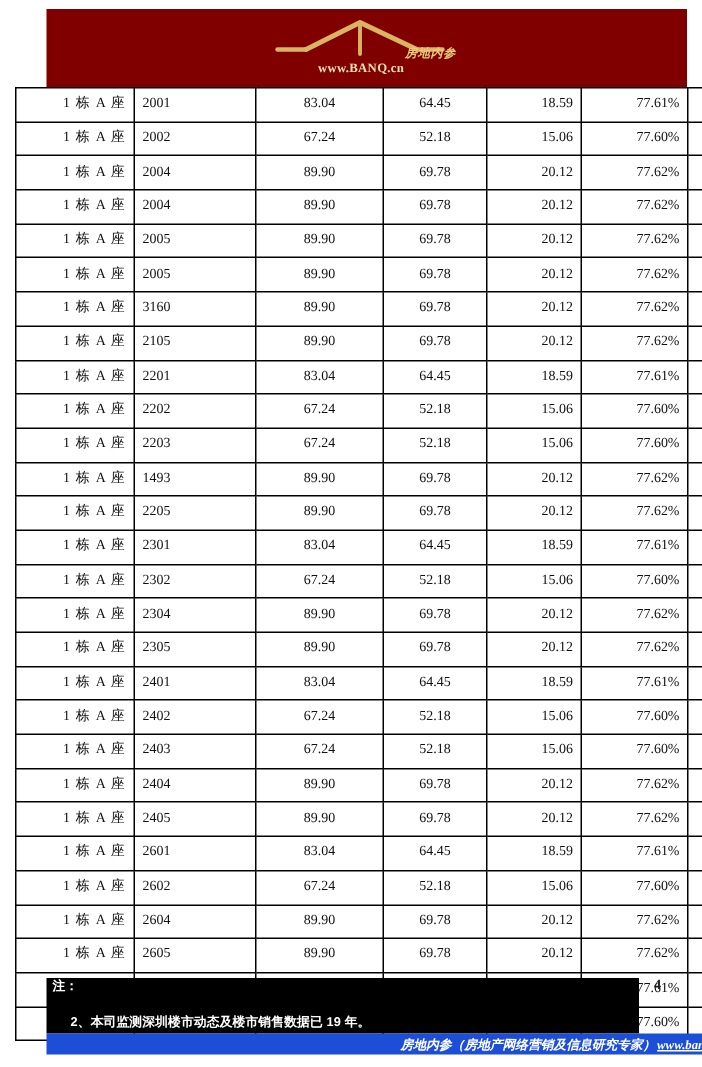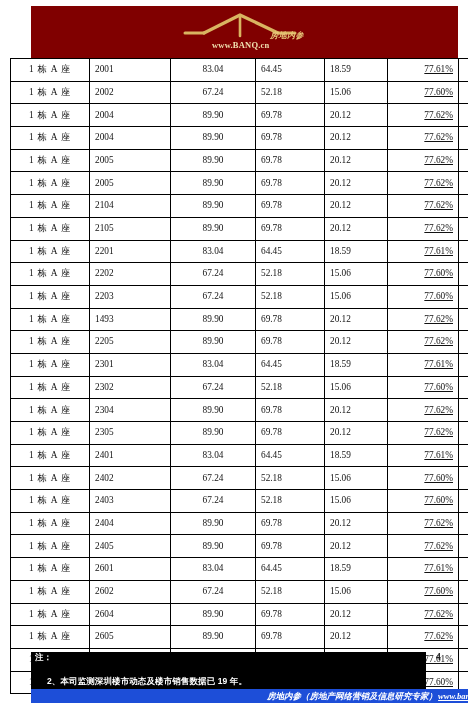--- a/index.html
+++ b/index.html
@@ -87,26 +87,26 @@
   #data-table td {
     border: 1px solid #000000;
     height: 21.7px;
     font-size: 9.3px;
     color: #111111;
     padding: 0 5px;
     line-height: 1;
     white-space: nowrap;
     overflow: hidden;
   }
-  td.c-name   { width: 68px; text-align: center; letter-spacing: 0.8px; }
+  td.c-name   { width: 68px; text-align: right; letter-spacing: 0.8px; }
   td.c-unit   { width: 70px; }
   td.c-area   { width: 74px; text-align: center; }
-  td.c-inner  { width: 58px; text-align: left; }
-  td.c-share  { width: 52px; text-align: left; }
-  td.c-rate   { width: 60px; text-align: right; text-decoration: underline; }
+  td.c-inner  { width: 58px; text-align: center; }
+  td.c-share  { width: 52px; text-align: right; }
+  td.c-rate   { width: 60px; text-align: right; }
   td.c-price  { width: 66px; text-align: right; }
 
   
   #notes-block {
     position: absolute;
     left: 31px;
     top: 652px;
     width: 395px;
     height: 37px;
     background: #000000;
@@ -250,21 +250,21 @@
         <td class="c-name">1 栋 A 座</td>
         <td class="c-unit">2005</td>
         <td class="c-area">89.90</td>
         <td class="c-inner">69.78</td>
         <td class="c-share">20.12</td>
         <td class="c-rate">77.62%</td>
         <td class="c-price">38944.00</td>
       </tr>
       <tr>
         <td class="c-name">1 栋 A 座</td>
-        <td class="c-unit">2104</td>
+        <td class="c-unit">3160</td>
         <td class="c-area">89.90</td>
         <td class="c-inner">69.78</td>
         <td class="c-share">20.12</td>
         <td class="c-rate">77.62%</td>
         <td class="c-price">38614.00</td>
       </tr>
       <tr>
         <td class="c-name">1 栋 A 座</td>
         <td class="c-unit">2105</td>
         <td class="c-area">89.90</td>

